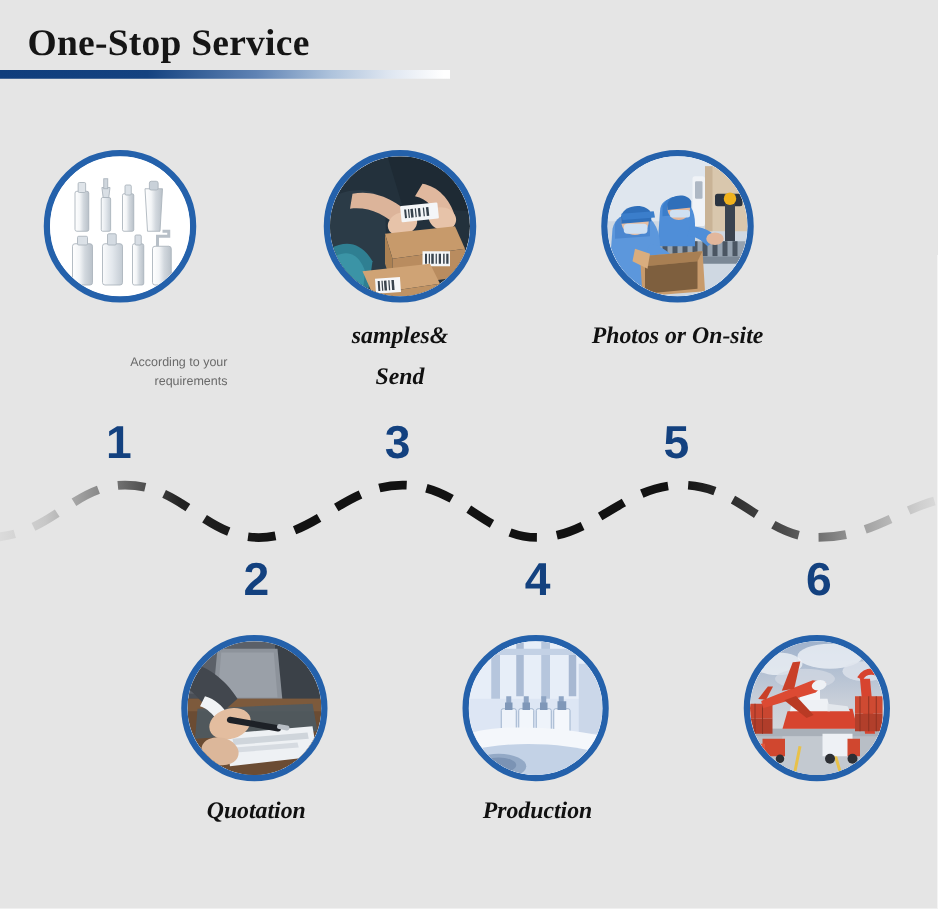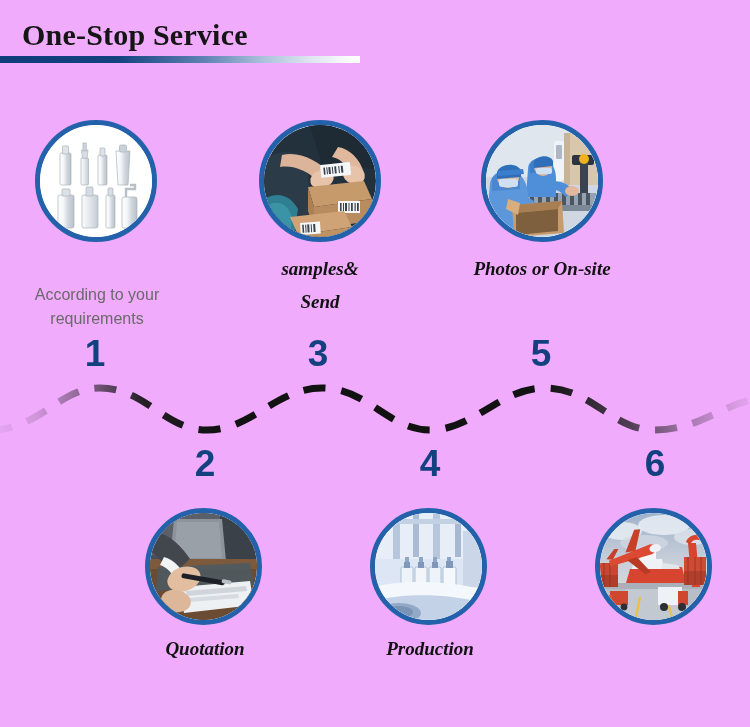--- a/index.html
+++ b/index.html
@@ -10,21 +10,21 @@
     height: 727px;
     background: #ffffff;
     font-family: "Liberation Sans", sans-serif;
     overflow: hidden;
   }
 
   #infographic {
     position: relative;
     width: 750px;
     height: 727px;
-    background: #f0abfc;
+    background: #e5e5e5;
   }
 
   
   .header {
     position: absolute;
     left: 0; top: 0;
     width: 750px;
     height: 72px;
   }
   .header-title {
@@ -76,23 +76,23 @@
     font-weight: 700;
     font-size: 19px;
     color: #111111;
     text-align: center;
     line-height: 1.55;
   }
   .caption.two-line { line-height: 1.75; }
   .subcaption {
     position: absolute;
     font-family: "Liberation Sans", sans-serif;
-    font-size: 16px;
+    font-size: 10px;
     color: #6a6a6a;
-    text-align: center;
+    text-align: right;
     line-height: 1.5;
   }
 
   
   .step-num {
     position: absolute;
     font-family: "Liberation Sans", sans-serif;
     font-weight: 700;
     font-size: 37px;
     color: #13417f;

